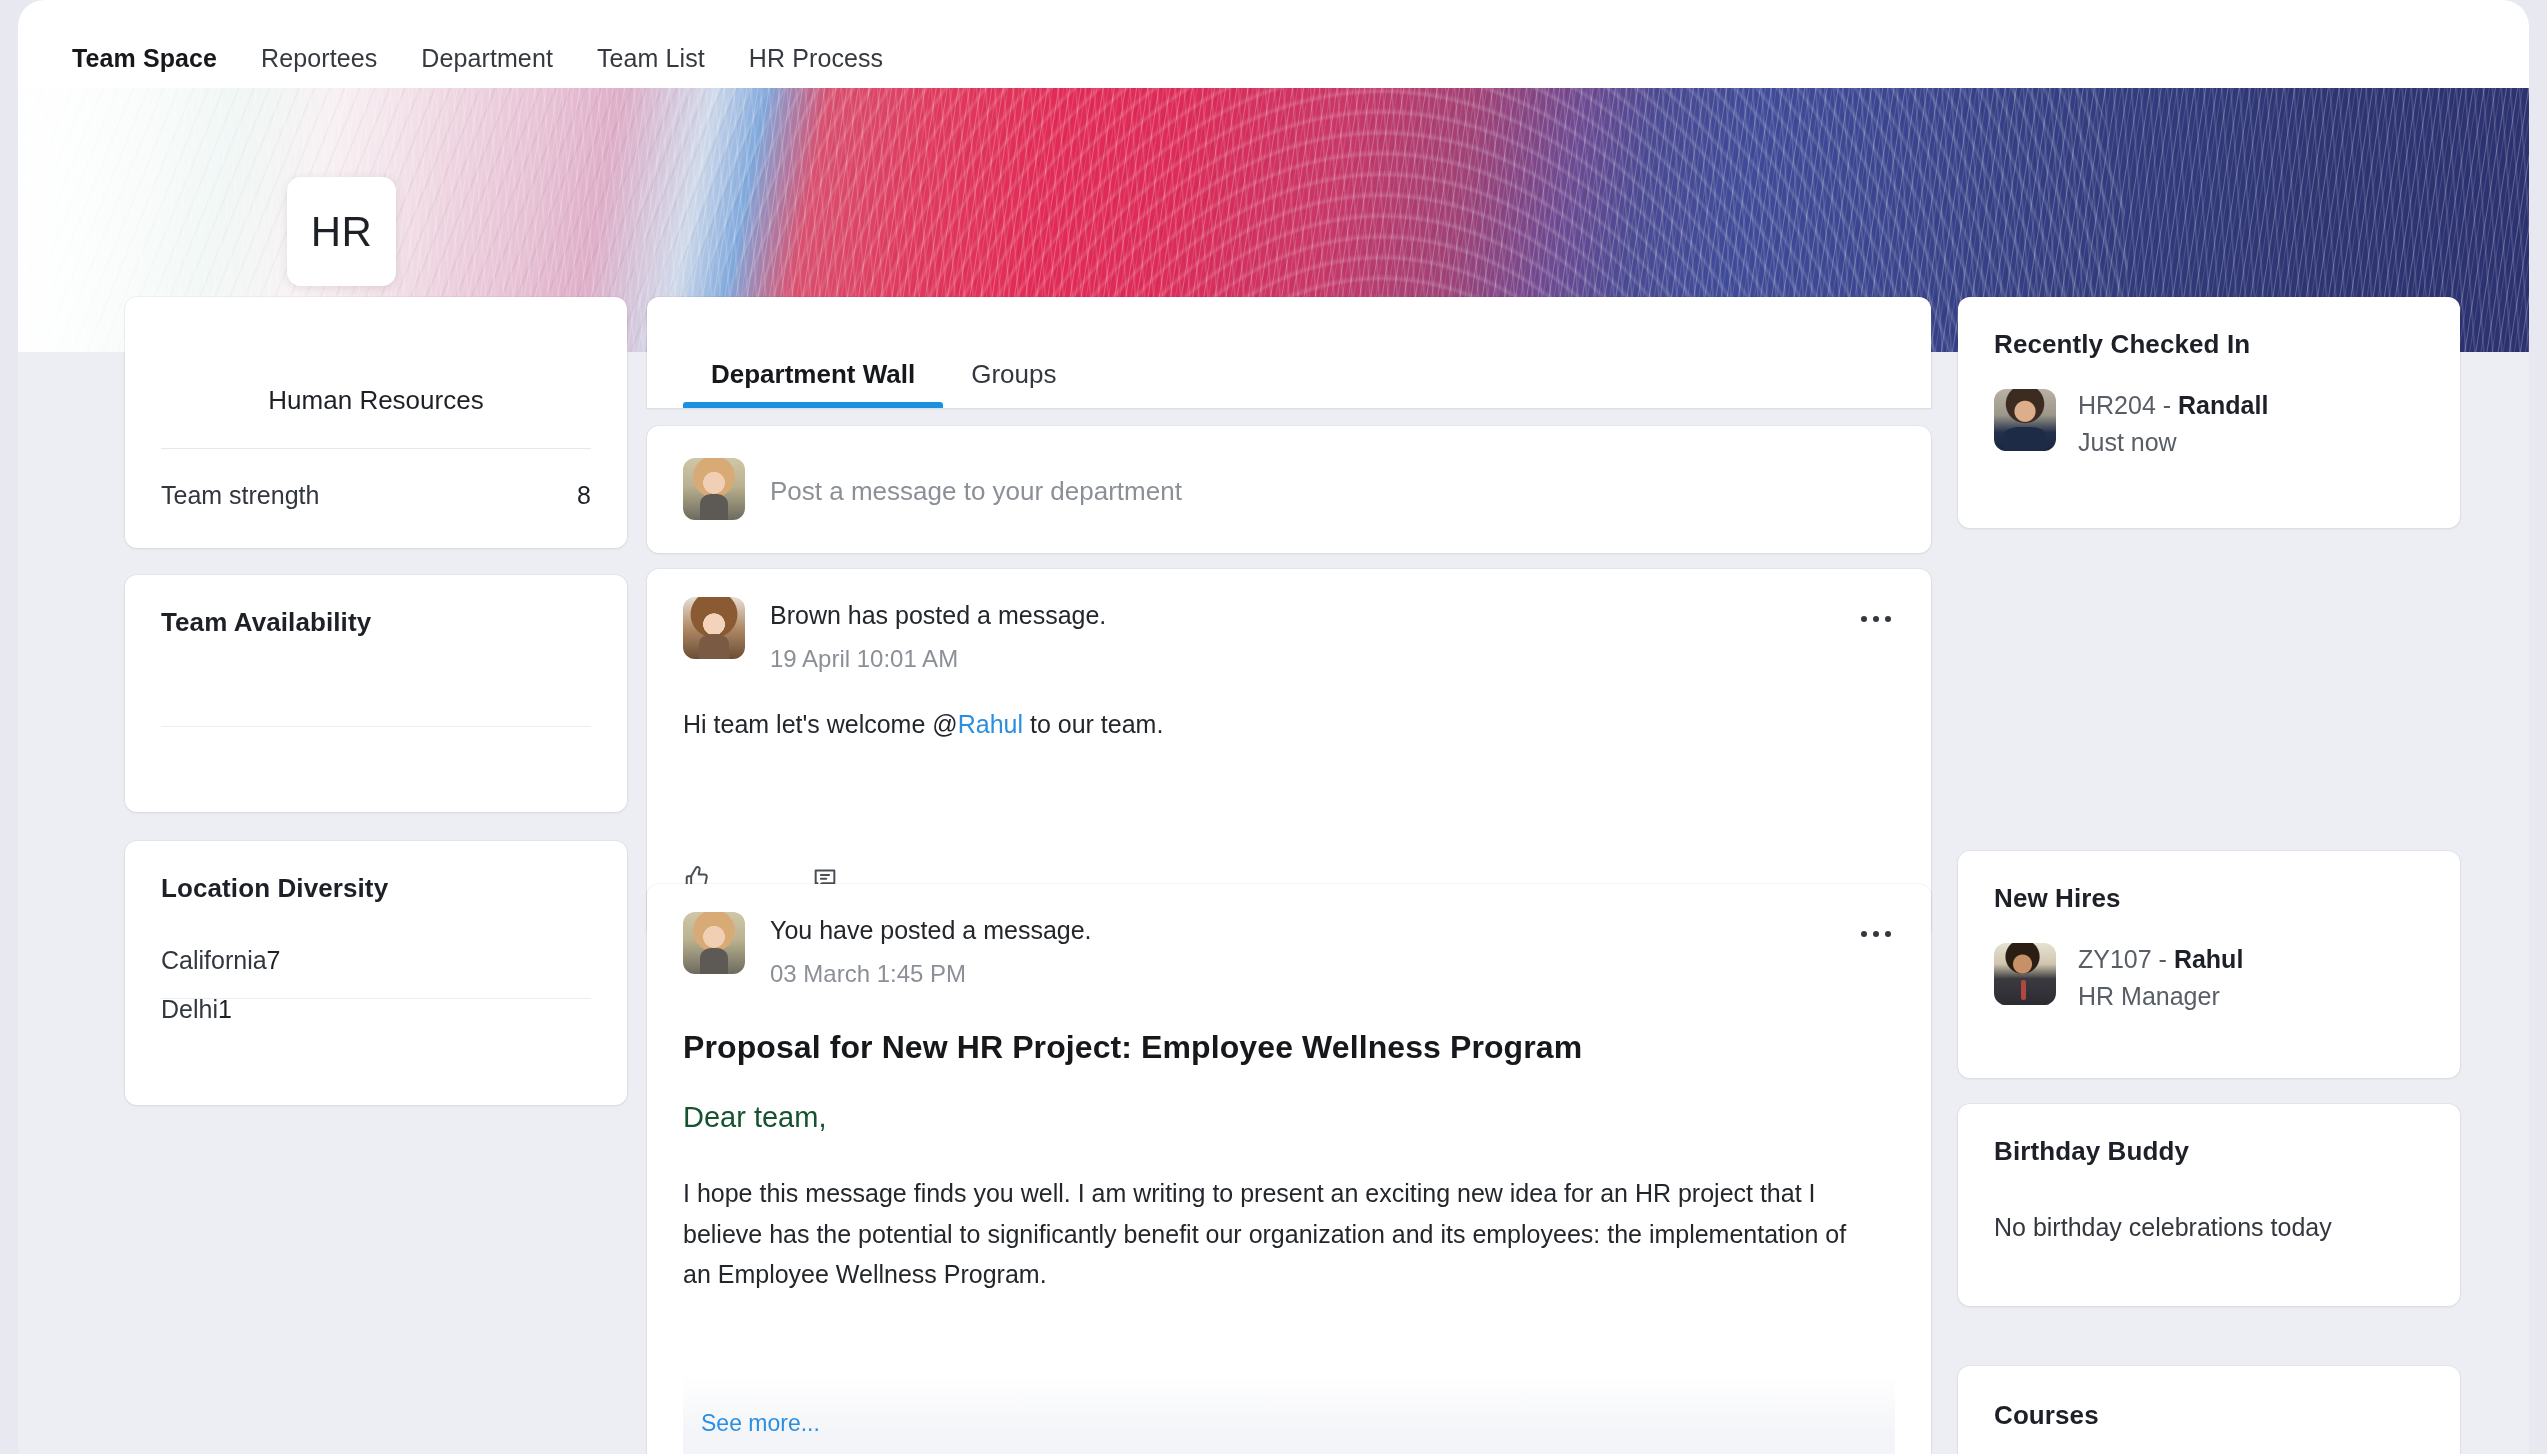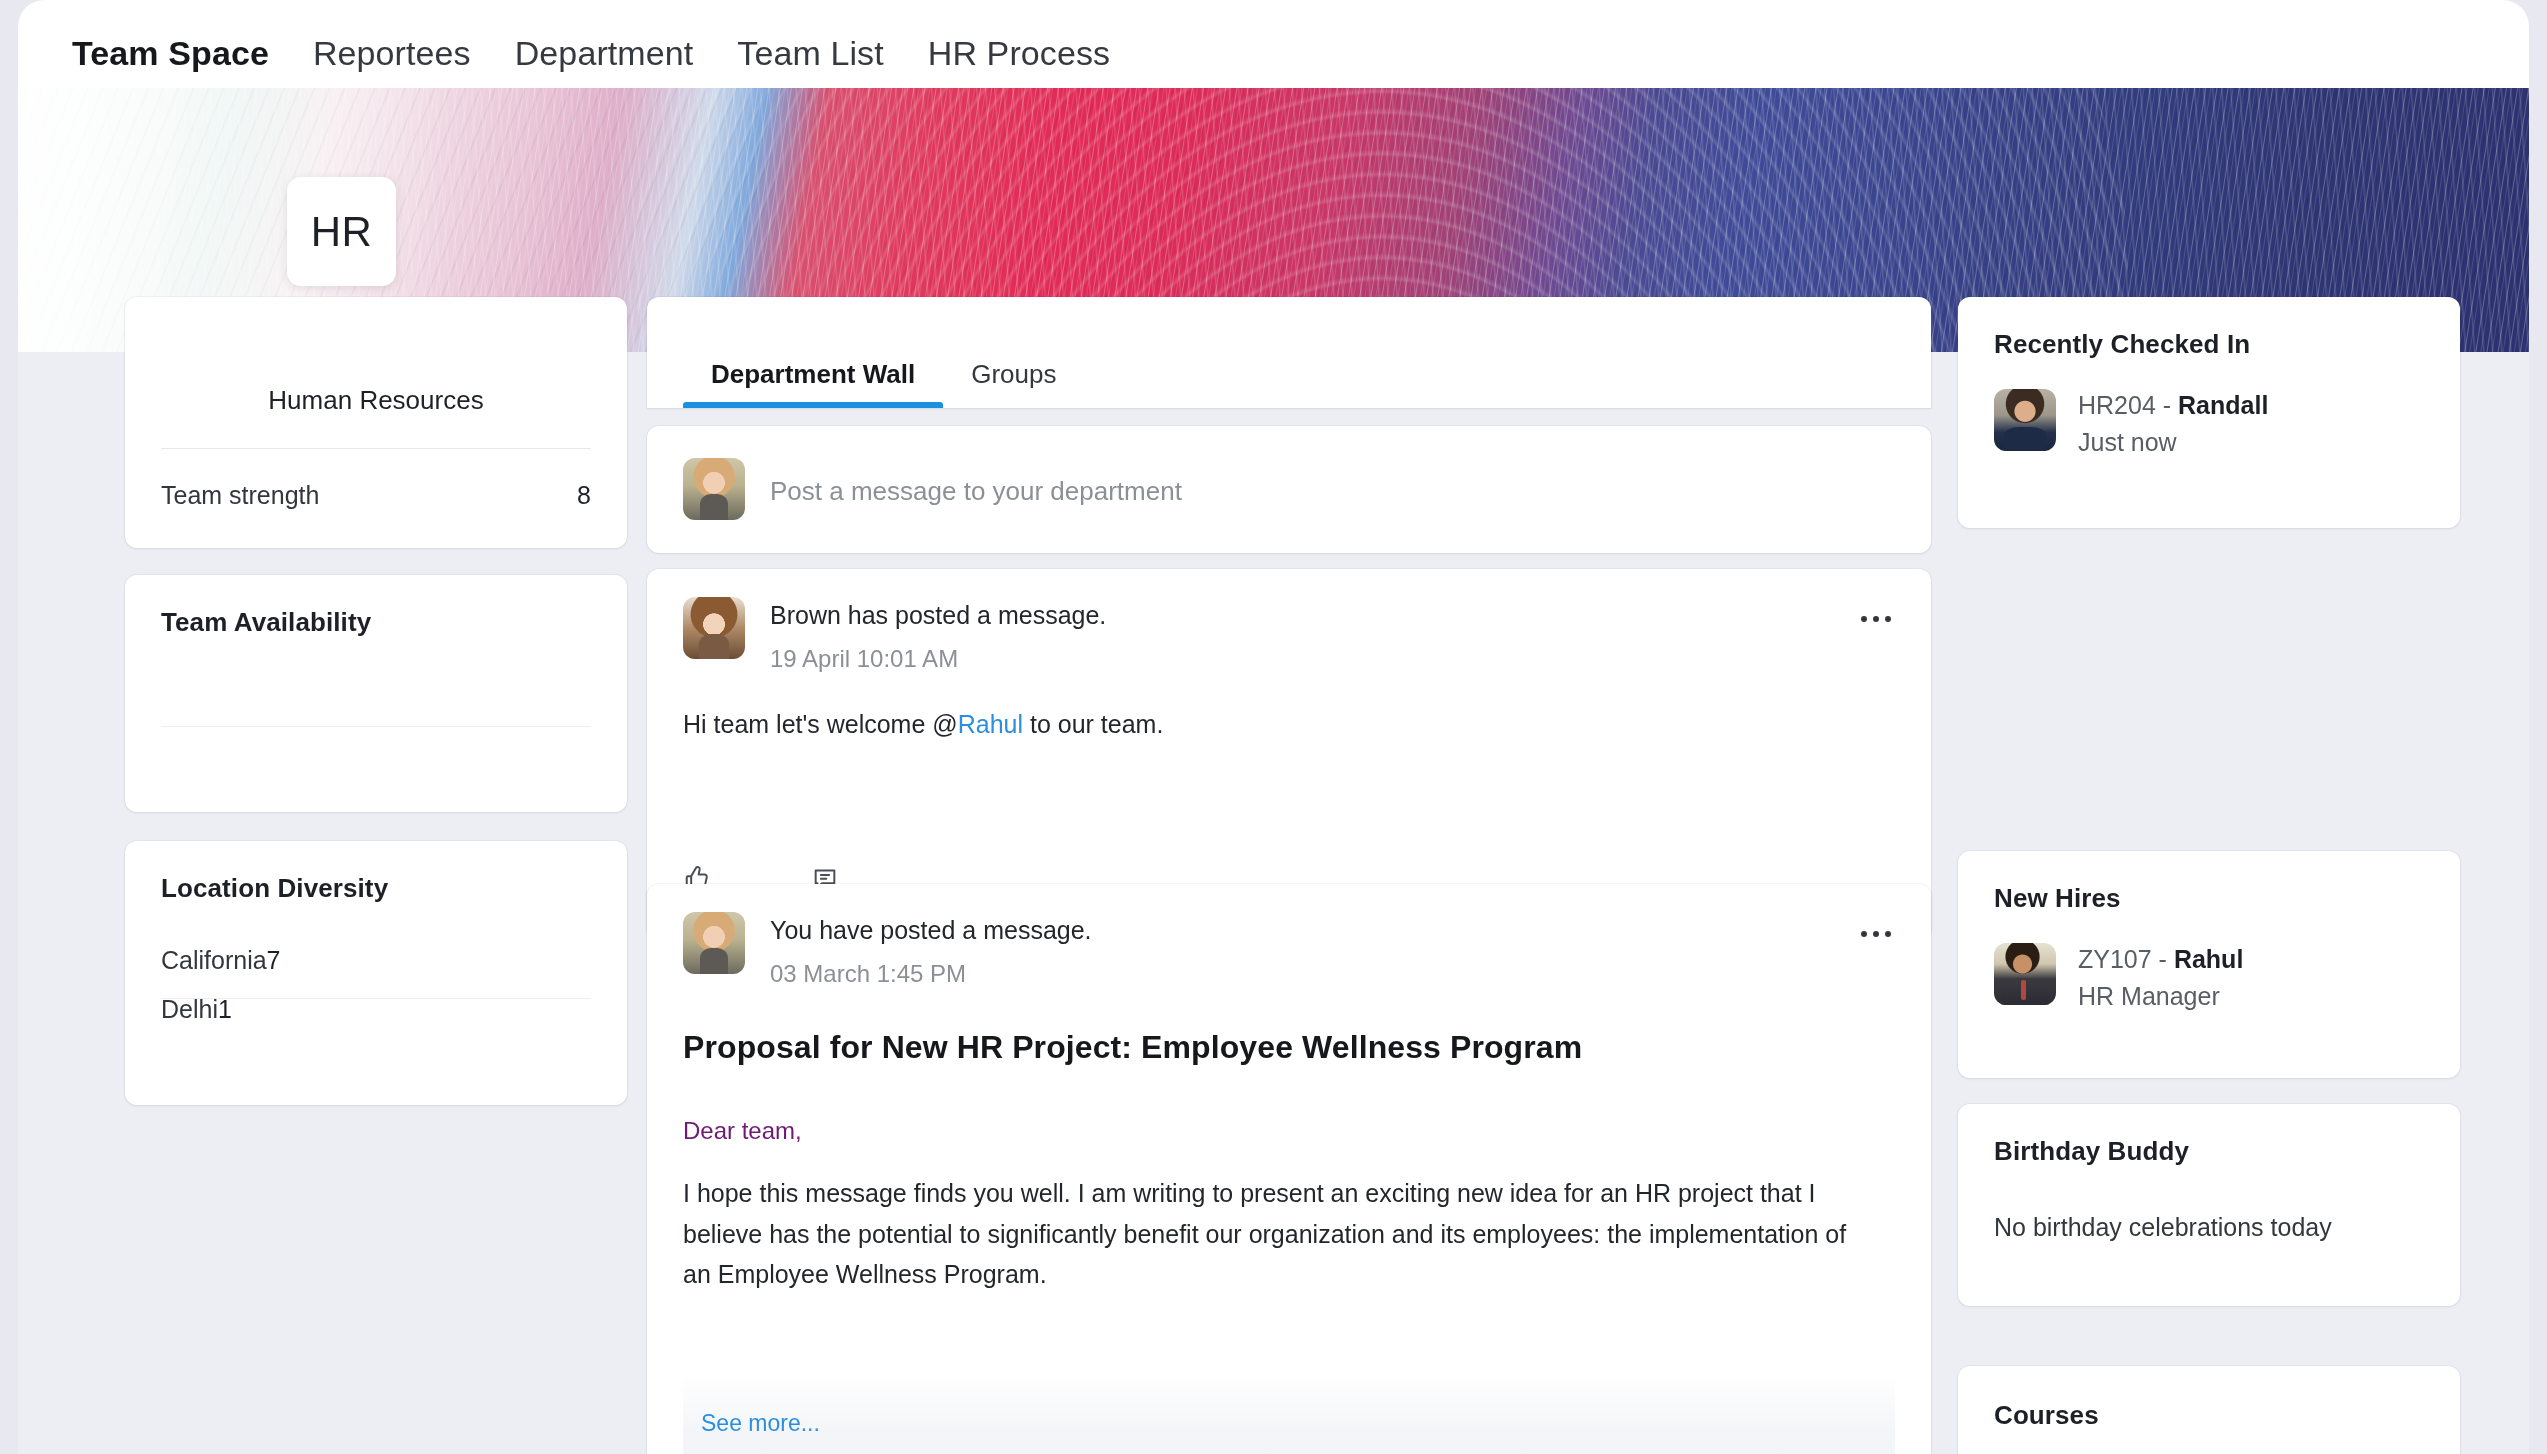--- a/index.html
+++ b/index.html
@@ -37,21 +37,21 @@
     position: absolute;
     left: 32px;
     bottom: 0;
     display: flex;
     align-items: flex-end;
     gap: 0;
   }
   .topnav-item {
     position: relative;
     padding: 0 22px 22px 22px;
-    font-size: 34px;
+    font-size: 25px;
     color: #36393f;
     letter-spacing: 0.1px;
     white-space: nowrap;
     cursor: pointer;
   }
   .topnav-item.active { font-weight: 600; color: #16181c; }
   .topnav-item.active::after {
     content: "";
     position: absolute;
     left: 16px; right: 16px;
@@ -256,21 +256,21 @@
     position:absolute; left: 36px; bottom: 30px;
     display:flex; align-items:center; gap: 42px;
   }
   .action { display:flex; align-items:center; gap: 14px; cursor: pointer; }
   .action span { font-size: 24px; color: #33373e; margin-top: 36px; }
 
   .post-title {
     position: absolute; left: 36px; right: 60px; top: 145px;
     font-size: 32px; font-weight: 600; color: #16181c; letter-spacing: 0.1px;
   }
-  .post-p1 { position:absolute; left: 36px; top: 217px; font-size: 24px; color: #701a75; margin-top: 16px; }
+  .post-p1 { position:absolute; left: 36px; top: 217px; font-size: 29px; color: #14532d; }
   .post-p2 {
     position:absolute; left: 36px; right: 70px; top: 289px;
     font-size: 25px; line-height: 1.62; color: #23262b;
   }
   .see-more-wrap {
     position:absolute; left: 36px; right: 36px; bottom: 0; height: 107px;
     background: linear-gradient(180deg, rgba(246,247,250,0) 0%, #f4f5f8 55%, #f2f4f8 100%);
     border-radius: 8px 8px 0 0;
   }
   .see-more {

